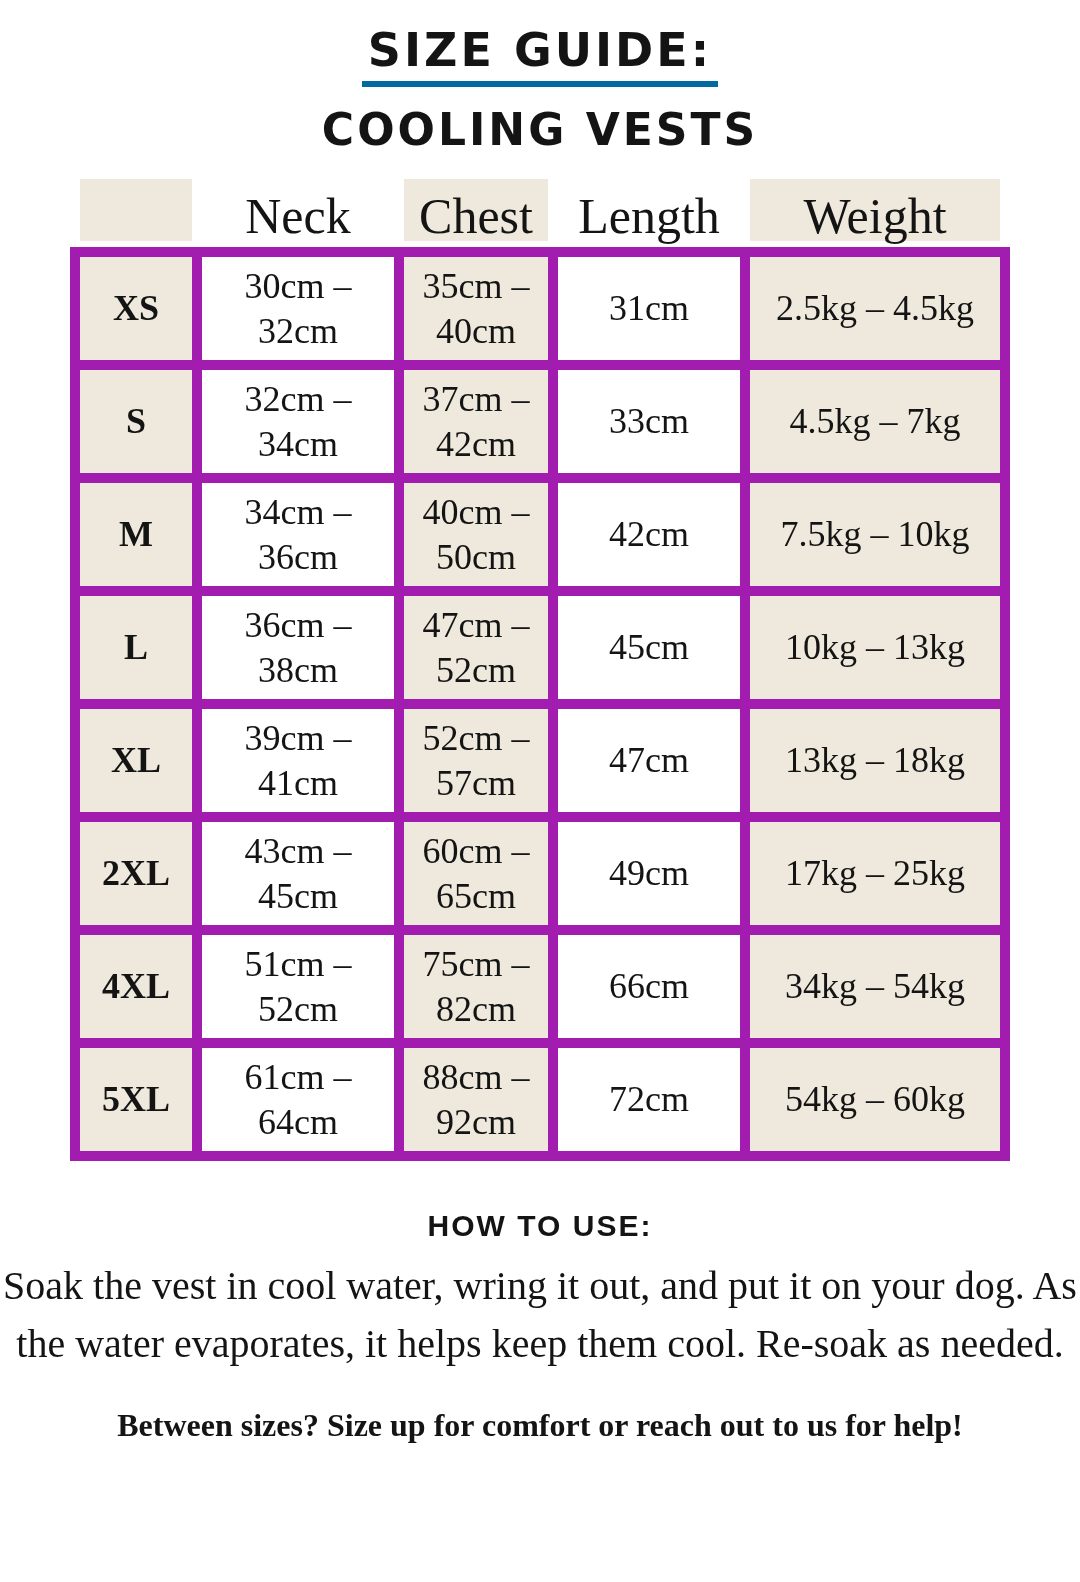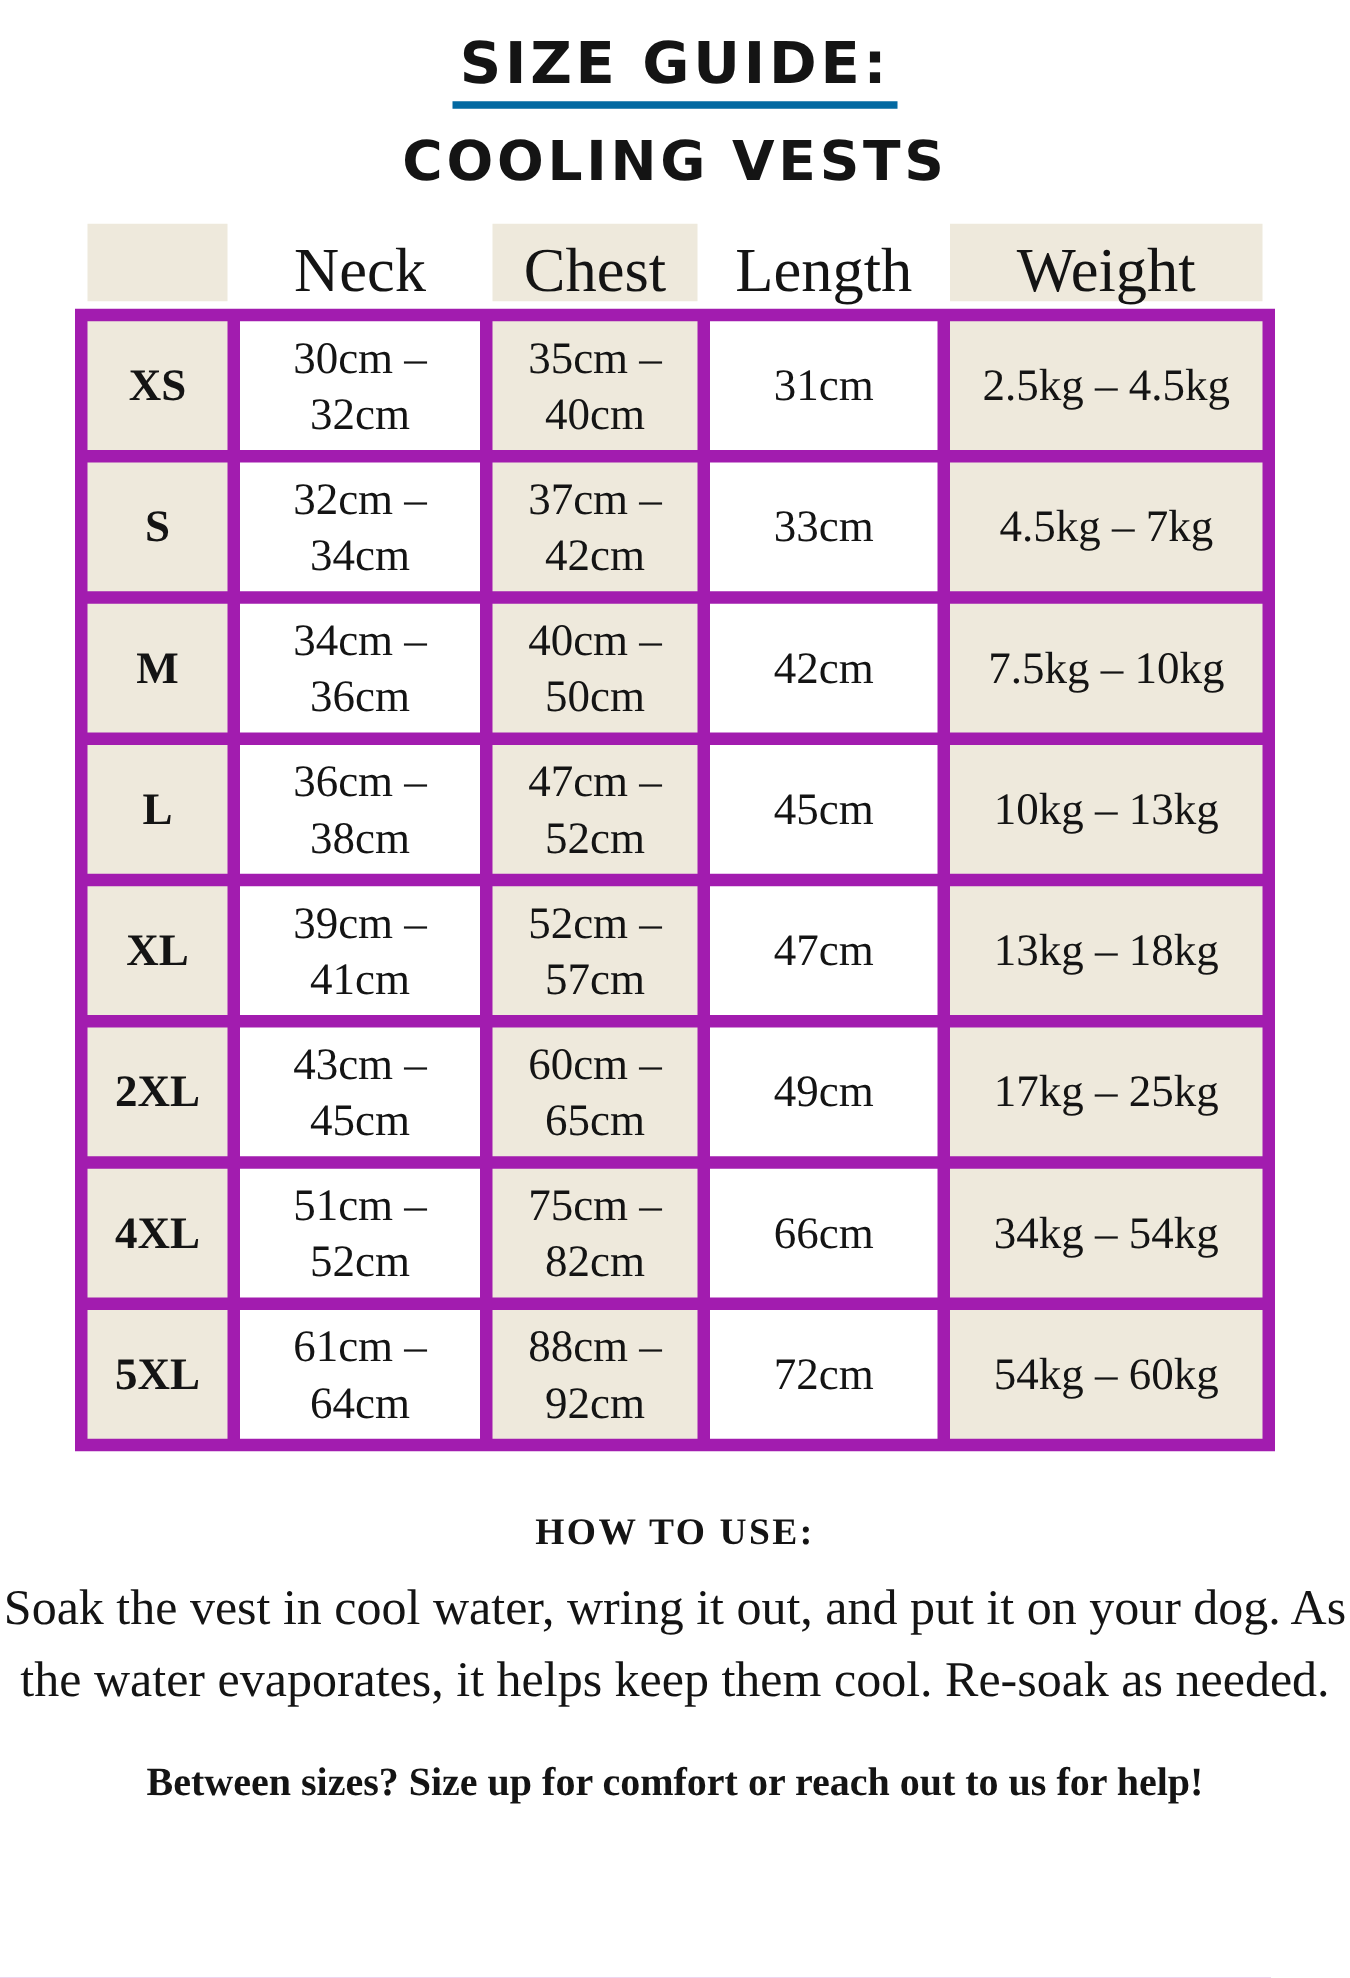--- a/index.html
+++ b/index.html
@@ -70,27 +70,27 @@
     height: 103px;
     padding: 0;
     text-align: center;
     vertical-align: middle;
     font-family: "Liberation Serif", serif;
     font-size: 36px;
     line-height: 1.25;
   }
   td.c-size   { width: 112px; background: #eee9dc; font-weight: bold; font-size: 46px; }
   td.c-neck   { width: 192px; background: #ffffff; white-space: pre-line; }
-  td.c-chest  { width: 164px; background: #eee9dc; white-space: pre-line; }
+  td.c-chest  { width: 144px; background: #eee9dc; white-space: pre-line; }
   td.c-length { width: 182px; background: #ffffff; }
   td.c-weight { width: 250px; background: #eee9dc; }
 
   
   .howto-heading {
-    font-family: Liberation Serif, serif;
+    font-family: Liberation Sans, sans-serif;
     font-weight: bold;
     font-size: 30px;
     letter-spacing: 2px;
     margin-top: 48px;
   }
   .howto-body {
     font-family: "Liberation Serif", serif;
     font-size: 40px;
     line-height: 1.45;
     margin-top: 14px;

